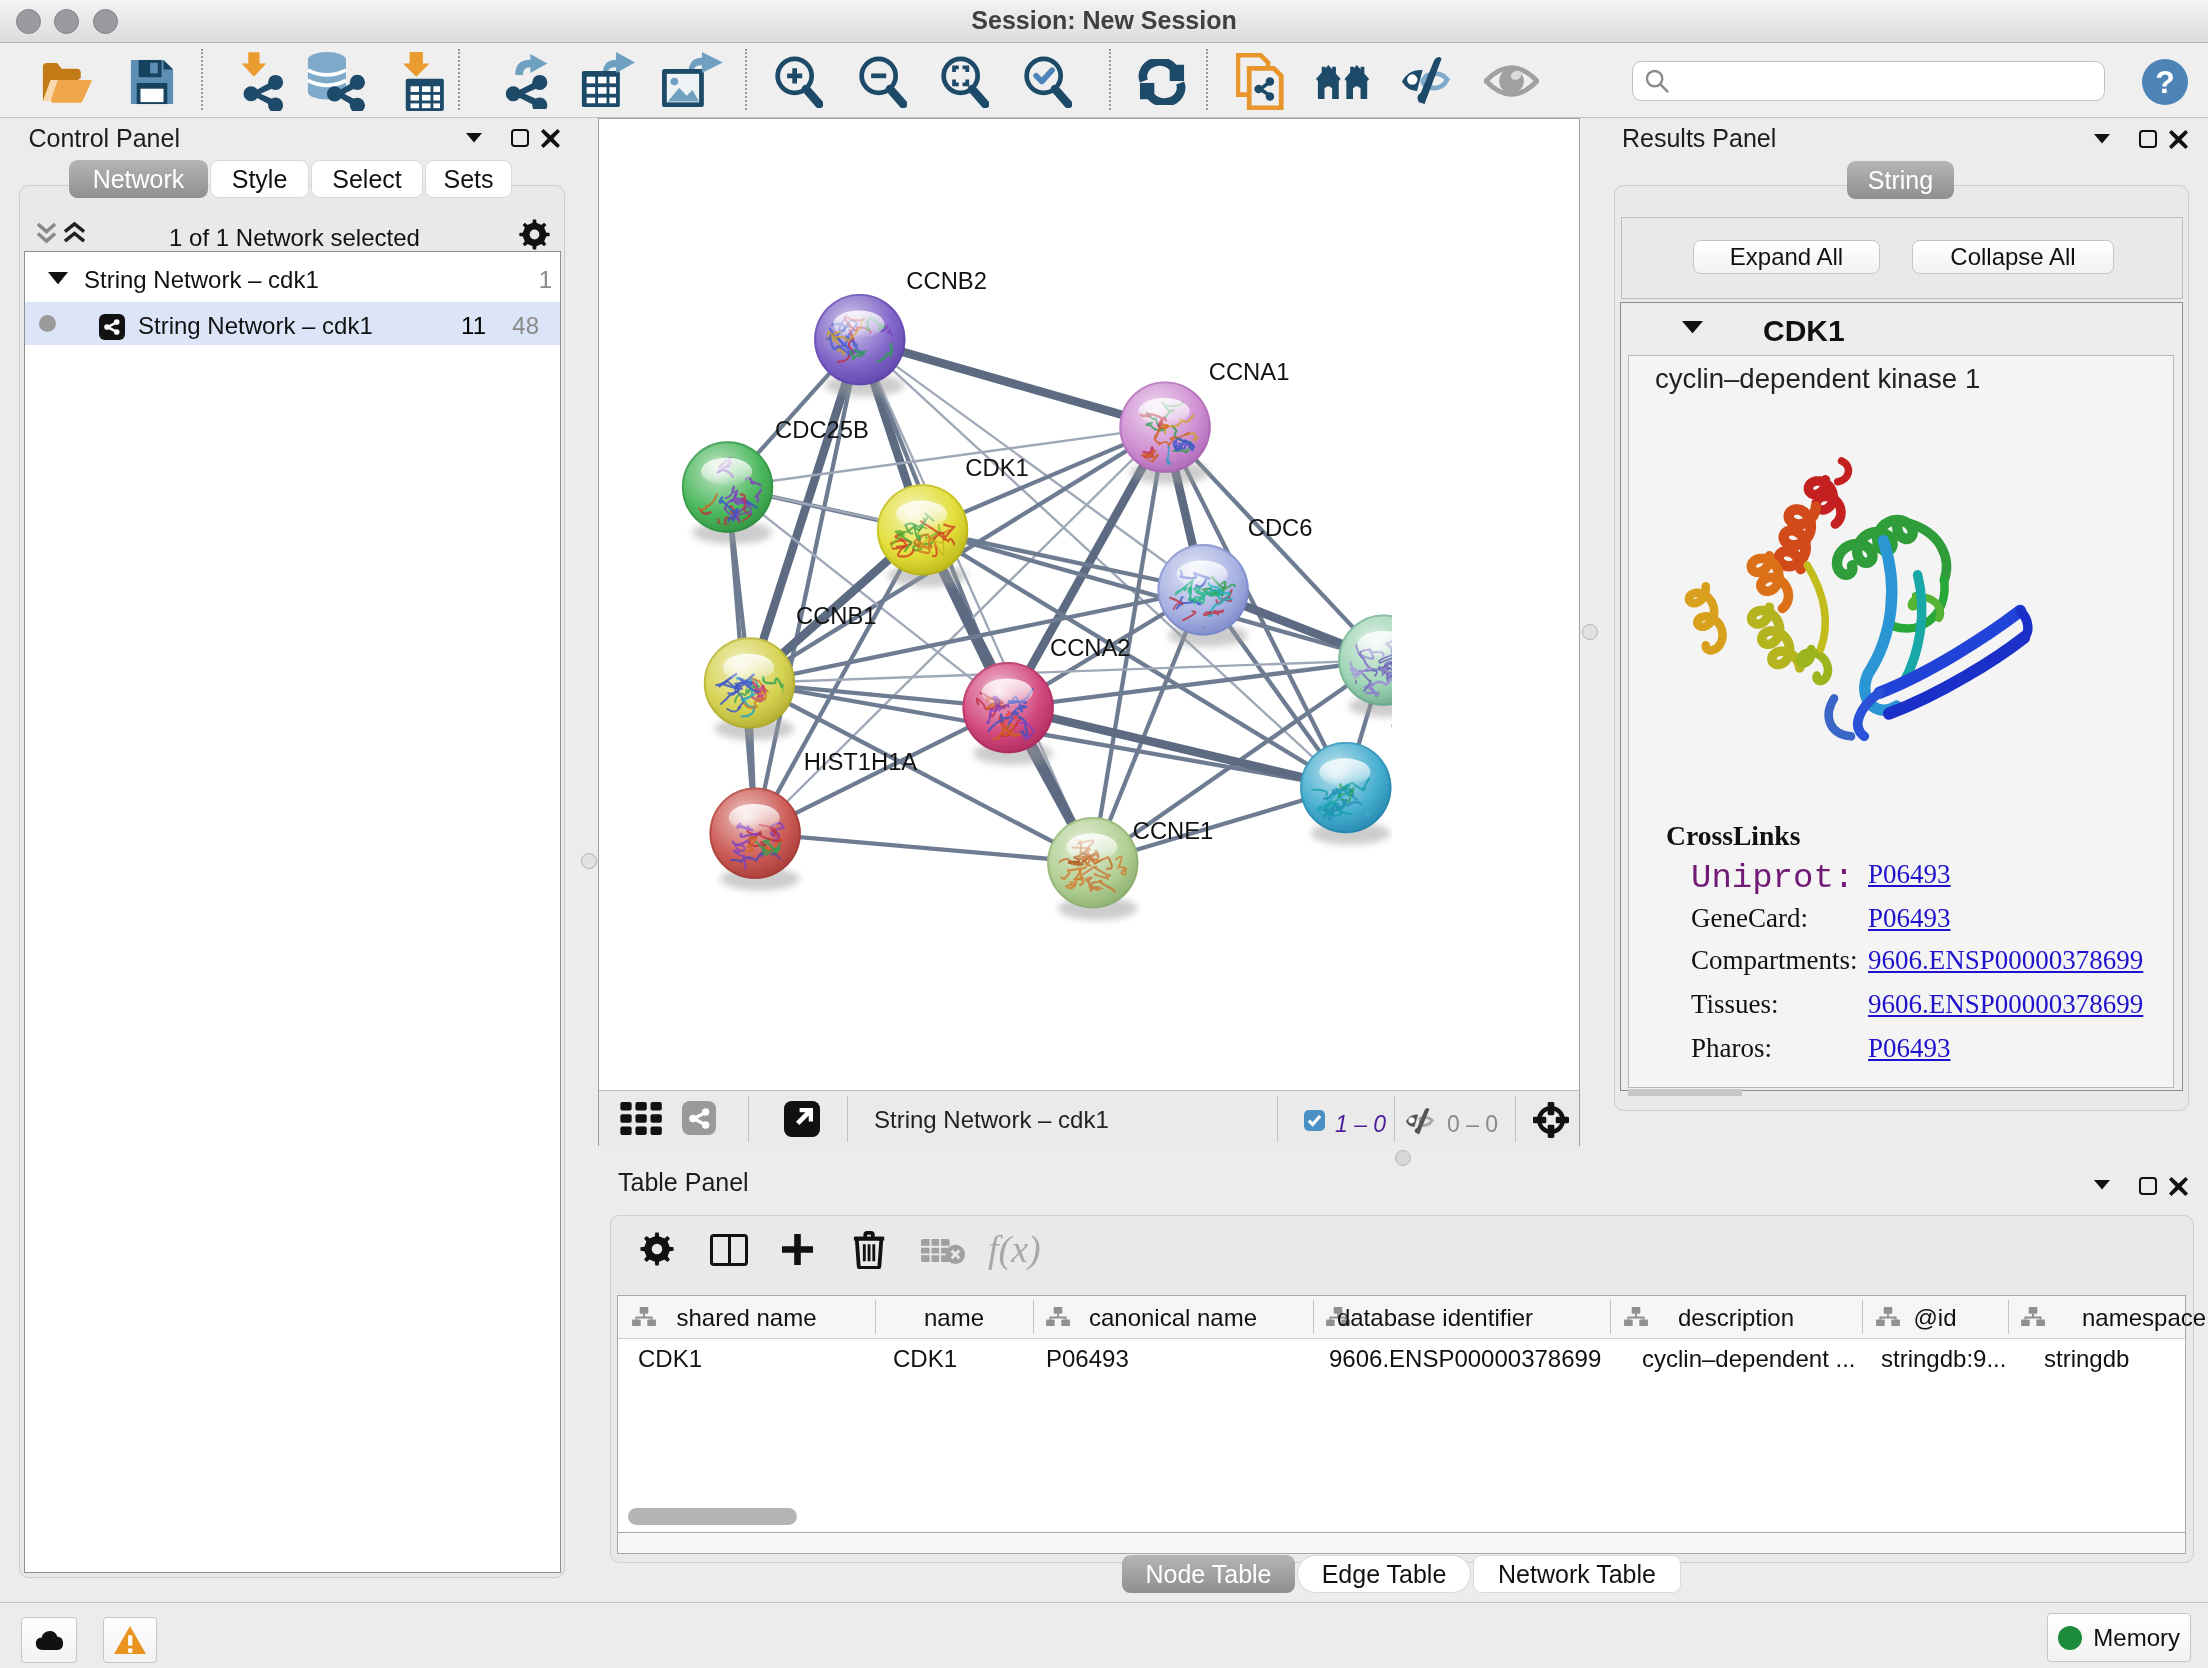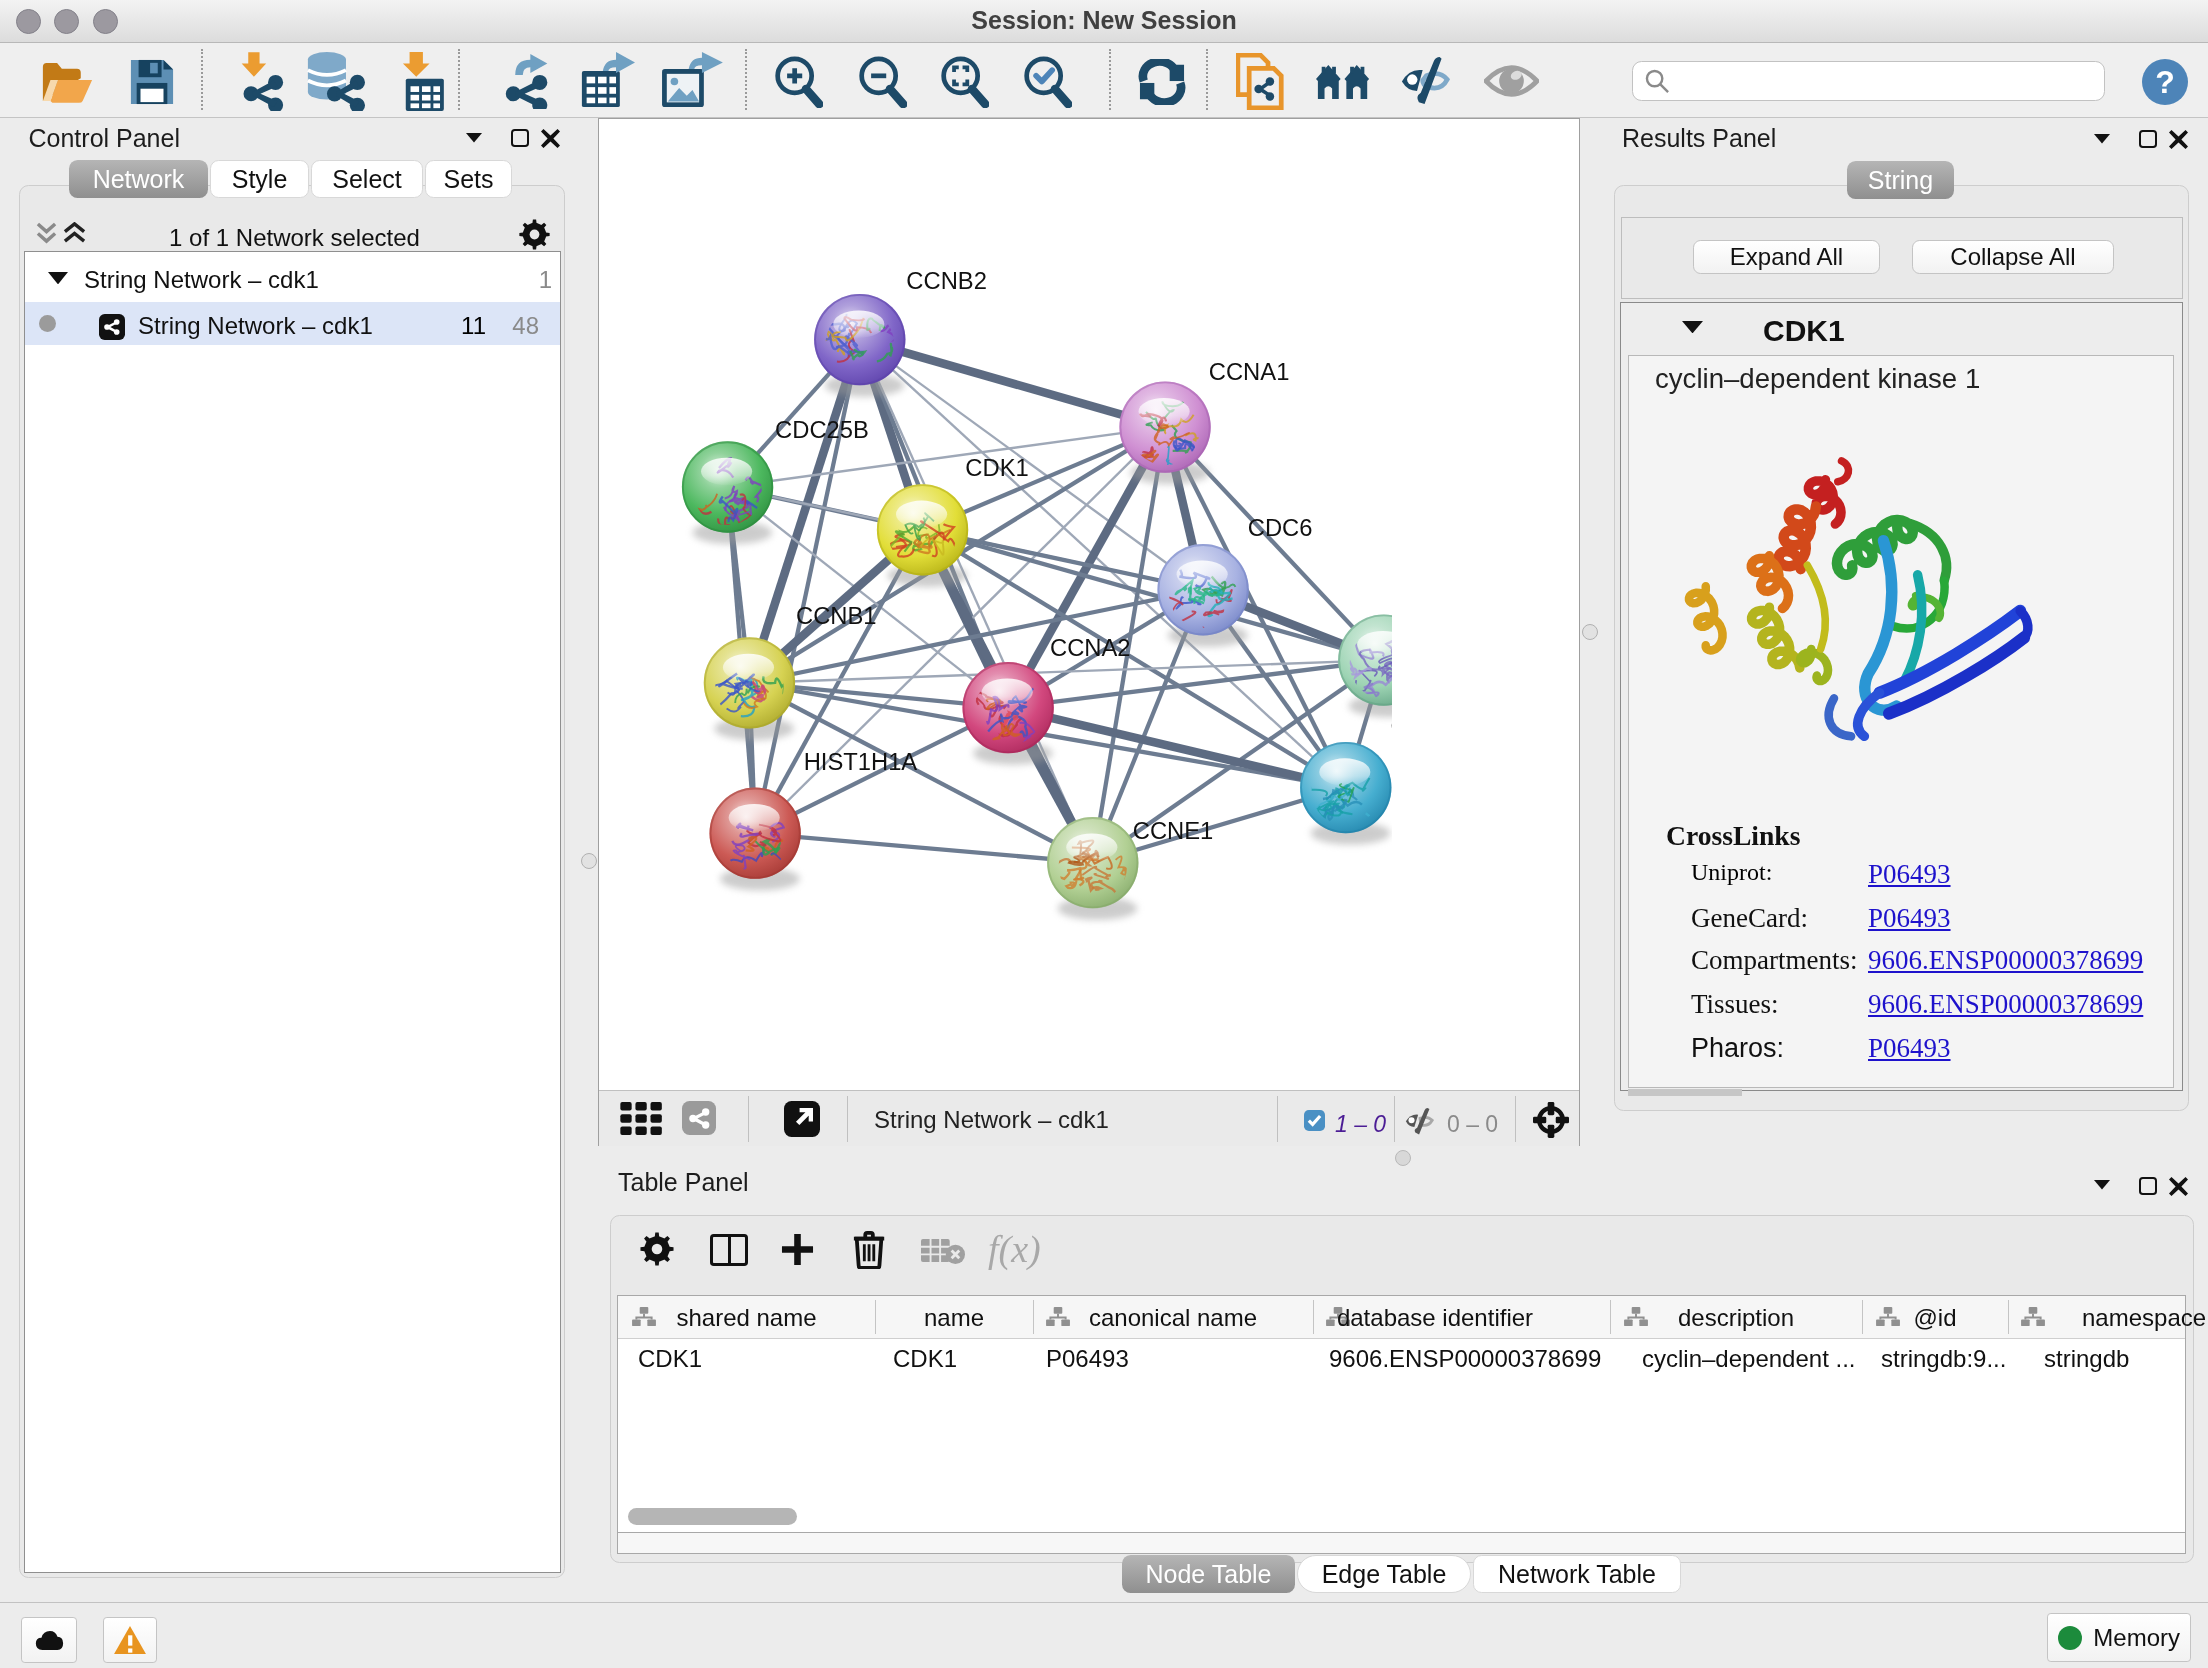--- a/index.html
+++ b/index.html
@@ -736,29 +736,29 @@
     <path d="M266.0 150.0 L266.7 152.5 L267.0 154.9 L266.8 157.1 L266.3 158.9 L265.5 160.3 L264.5 161.2 L263.5 161.6 L262.6 161.5 L261.9 161.0 L261.5 160.0 L261.6 158.8 L262.1 157.4 L263.1 155.9 L264.6 154.5 L266.5 153.3 L268.9 152.4 L271.6 151.8 L274.5 151.7 L277.5 152.1 L280.5 153.1 L283.3 154.4 L285.8 156.3 L288.0 158.4 L289.7 160.8 L291.0 163.3 L291.7 165.9 L292.0 168.3 L291.8 170.4 L291.3 172.2 L290.5 173.6" fill="none" stroke="#55b434" stroke-width="8" stroke-linecap="round" stroke-linejoin="round"></path>
     <path d="M232 92 C248 140 242 192 216 232 C204 258 224 280 246 266" fill="none" stroke="#2a96d4" stroke-width="12" stroke-linecap="round"></path>
     <path d="M268 128 C278 168 270 210 254 240" fill="none" stroke="#18a8a8" stroke-width="10" stroke-linecap="round"></path>
     <path d="M228 252 C280 232 342 192 376 166" fill="none" stroke="#2143d8" stroke-width="13" stroke-linecap="round"></path>
     <path d="M238 274 C292 254 352 216 380 194" fill="none" stroke="#1b30c8" stroke-width="13" stroke-linecap="round"></path>
     <path d="M376 166 C386 176 386 188 380 194" fill="none" stroke="#1b30c8" stroke-width="10" stroke-linecap="round"></path>
     <path d="M228 252 C206 268 198 288 212 298" fill="none" stroke="#2a52d8" stroke-width="10" stroke-linecap="round"></path>
     <path d="M180 258 C168 278 176 296 198 298" fill="none" stroke="#3a66c8" stroke-width="9" stroke-linecap="round"></path>
   </svg>
 <div class="abs" style="left:1666px;top:820px;font-family:'Liberation Serif',serif;font-size:27.6px;font-weight:bold;color:#111;">CrossLinks</div>
-<div class="abs" style="left:1691px;top:859px;font-family:Liberation Serif, serif;font-size:24px;color:#000000;">Uniprot:</div>
+<div class="abs" style="left:1691px;top:859px;font-family:Liberation Mono, monospace;font-size:34px;color:#701a75;">Uniprot:</div>
 <div class="abs link" style="left:1868px;top:859px;font-family:'Liberation Serif',serif;font-size:27px;">P06493</div>
 <div class="abs" style="left:1691px;top:903px;font-family:'Liberation Serif',serif;font-size:27px;color:#111;">GeneCard:</div>
 <div class="abs link" style="left:1868px;top:903px;font-family:'Liberation Serif',serif;font-size:27px;">P06493</div>
 <div class="abs" style="left:1691px;top:945px;font-family:'Liberation Serif',serif;font-size:27px;color:#111;">Compartments:</div>
 <div class="abs link" style="left:1868px;top:945px;font-family:'Liberation Serif',serif;font-size:27px;">9606.ENSP00000378699</div>
 <div class="abs" style="left:1691px;top:989px;font-family:'Liberation Serif',serif;font-size:27px;color:#111;">Tissues:</div>
 <div class="abs link" style="left:1868px;top:989px;font-family:'Liberation Serif',serif;font-size:27px;">9606.ENSP00000378699</div>
-<div class="abs" style="left:1691px;top:1033px;font-family:Liberation Sans, sans-serif;font-size:27px;color:#111;">Pharos:</div>
+<div class="abs" style="left:1691px;top:1033px;font-family:Liberation Serif, serif;font-size:27px;color:#111;">Pharos:</div>
 <div class="abs link" style="left:1868px;top:1033px;font-family:'Liberation Serif',serif;font-size:27px;">P06493</div>
 <div class="abs" style="left:1628px;top:1089px;width:114px;height:6.7px;background:#c6c6c6;"></div>
 
 <div class="abs ttl" style="left:618px;top:1168px;">Table Panel</div>
 <svg class="ico" style="left:2094px;top:1180px" width="16" height="9.5" viewBox="0 0 17 10">
     <path d="M0 0 L17 0 L8.5 10 Z" fill="#111"></path>
   </svg>
 <div class="abs" style="left:2139px;top:1177px;width:18px;height:18px;border:2.9px solid #111;border-radius:3.8px;box-sizing:border-box;"></div>
 <svg class="ico" style="left:2169px;top:1177px" width="19" height="19" viewBox="0 0 23 23">
     <path d="M3 0 L11.5 8 L20 0 L23 3 L15 11.5 L23 20 L20 23 L11.5 15 L3 23 L0 20 L8 11.5 L0 3 Z" fill="#111"></path>

